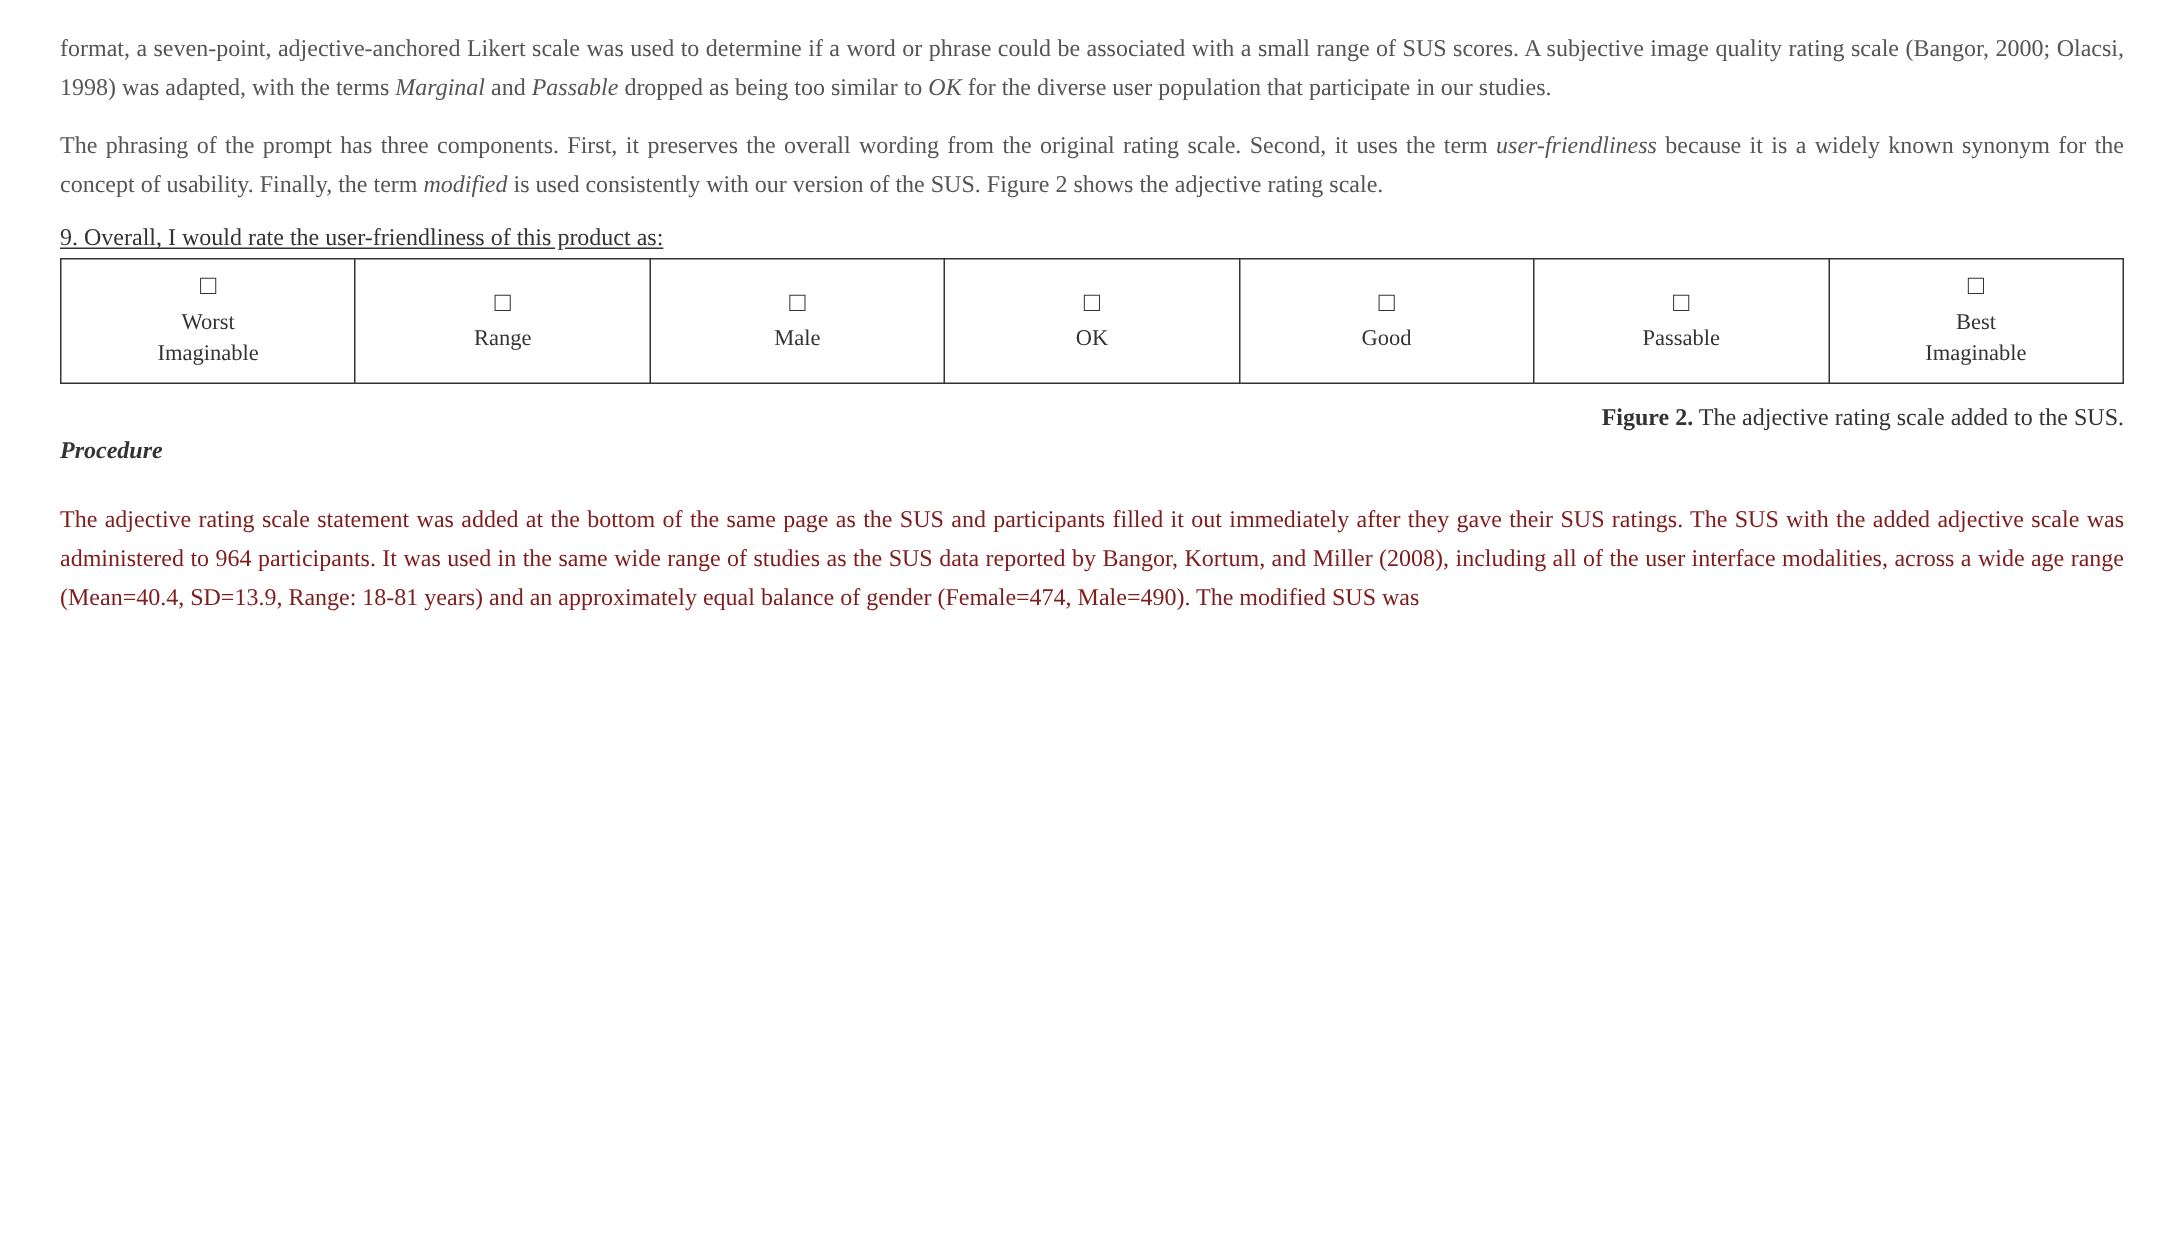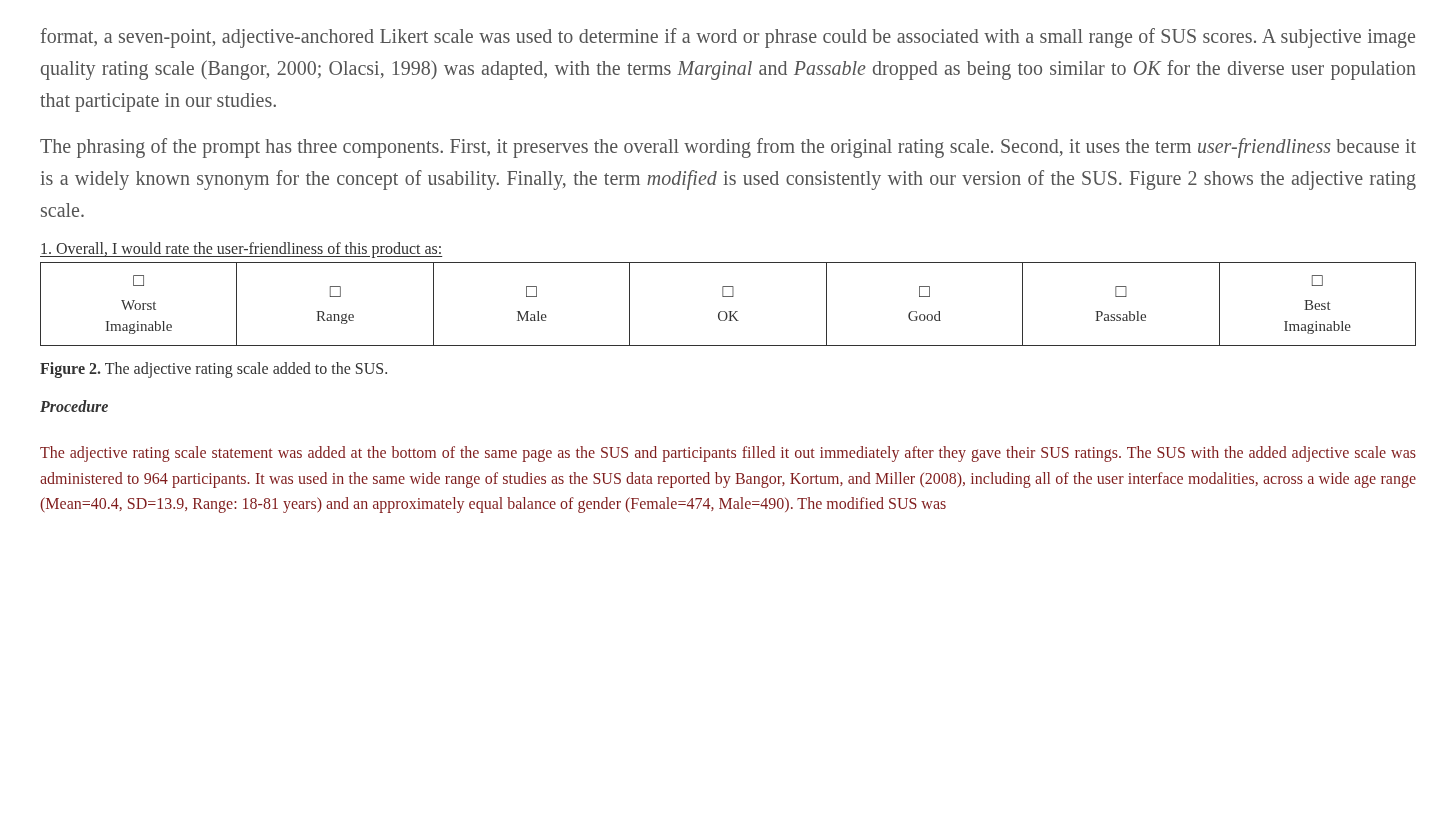--- a/index.html
+++ b/index.html
@@ -54,22 +54,23 @@
       gap: 6px;
     }
 
     .checkbox-symbol {
       font-size: 18px;
       line-height: 1;
     }
 
     .figure-caption {
       font-size: 16px;
-      margin-bottom: 20px;
+      margin-bottom: 4px;
       color: #333333;
+      text-align: right;
     }
 
     .figure-caption strong {
       font-weight: bold;
     }
 
     .procedure-heading {
       font-size: 16px;
       font-style: italic;
       font-weight: bold;
@@ -82,21 +83,21 @@
       line-height: 1.6;
       color: #7f1d1d;
       font-size: 16px;
     }
 
     .top-paragraph {
       text-align: justify;
       line-height: 1.6;
       margin-bottom: 14px;
       color: #555555;
-      font-size: 20px;
+      font-size: 16px;
     }
   </style>
 </head>
 <body>
 
 <div class="content-area">
 
   <p class="top-paragraph">
     format, a seven-point, adjective-anchored Likert scale was used to determine if a word or
     phrase could be associated with a small range of SUS scores. A subjective image quality rating
@@ -104,21 +105,21 @@
     as being too similar to <em>OK</em> for the diverse user population that participate in our studies.
   </p>
 
   <p class="top-paragraph">
     The phrasing of the prompt has three components. First, it preserves the overall wording from
     the original rating scale. Second, it uses the term <em>user-friendliness</em> because it is a widely known
     synonym for the concept of usability. Finally, the term <em>modified</em> is used consistently with our
     version of the SUS. Figure 2 shows the adjective rating scale.
   </p>
 
-  <p class="question-label">1. Overall, I would rate the user-friendliness of this product as:</p>
+  <p class="question-label">9. Overall, I would rate the user-friendliness of this product as:</p>
 
   <table class="rating-table">
     <tbody>
       <tr>
         <td>
           <div class="checkbox-cell">
             <span class="checkbox-symbol">□</span>
             <span>Worst<br>Imaginable</span>
           </div>
         </td>

